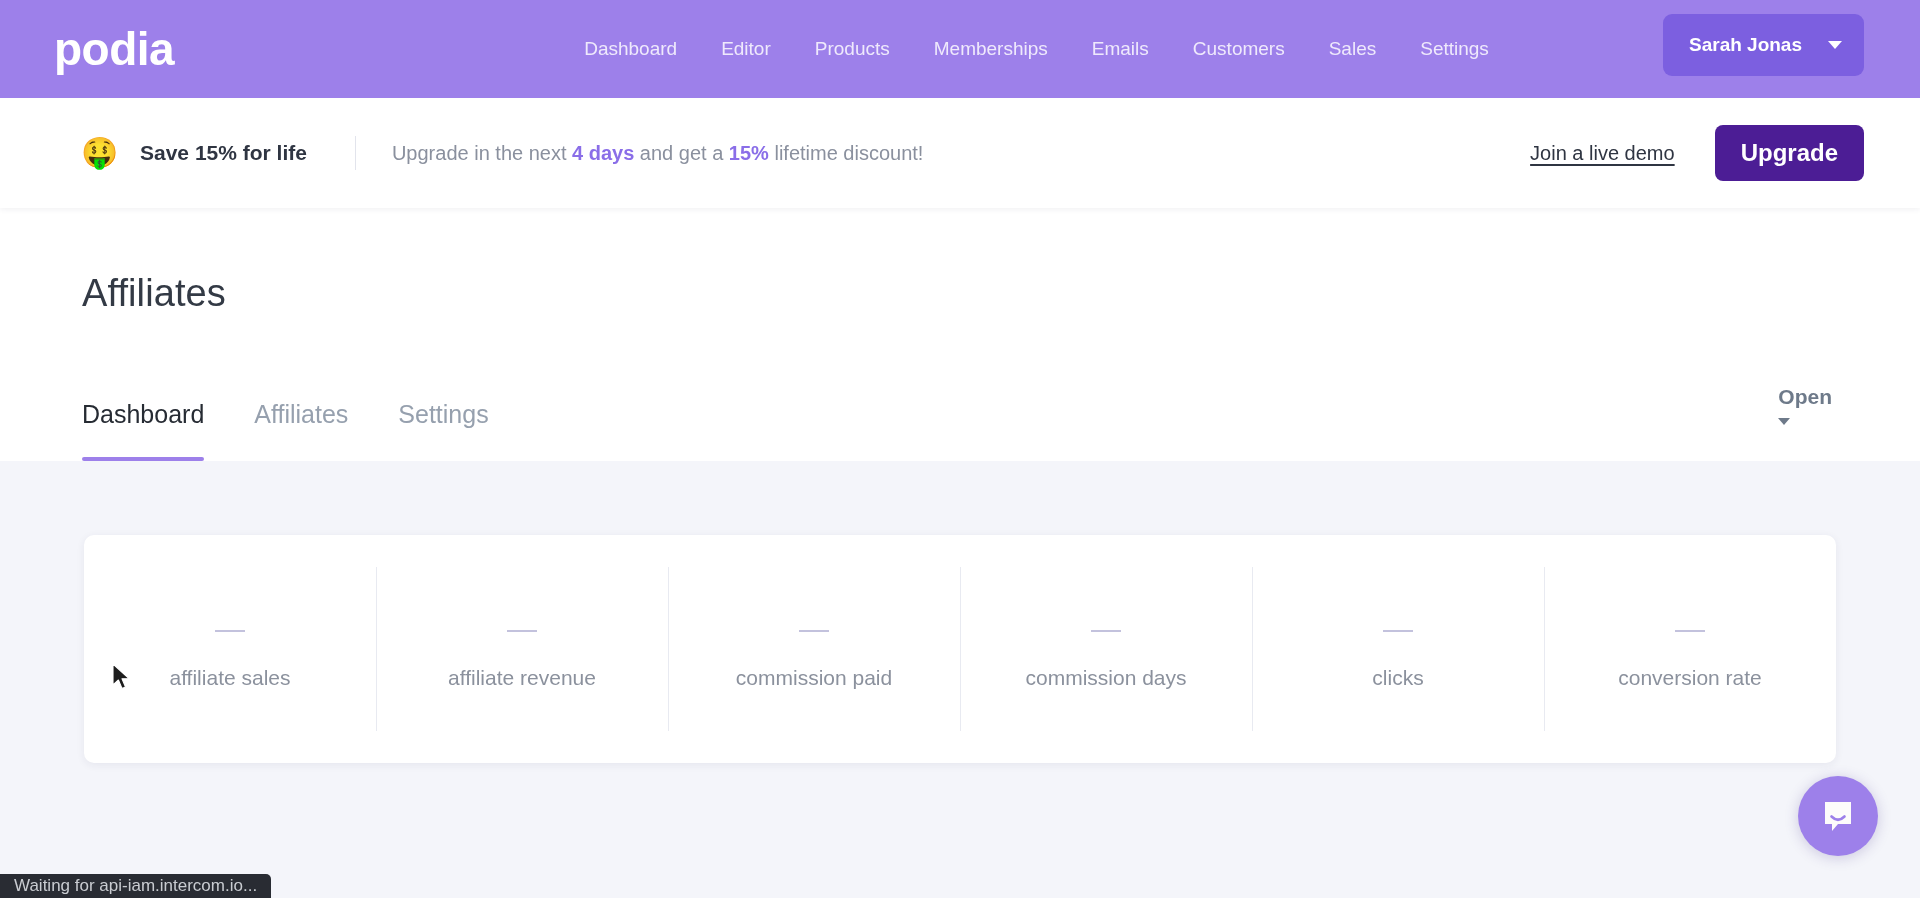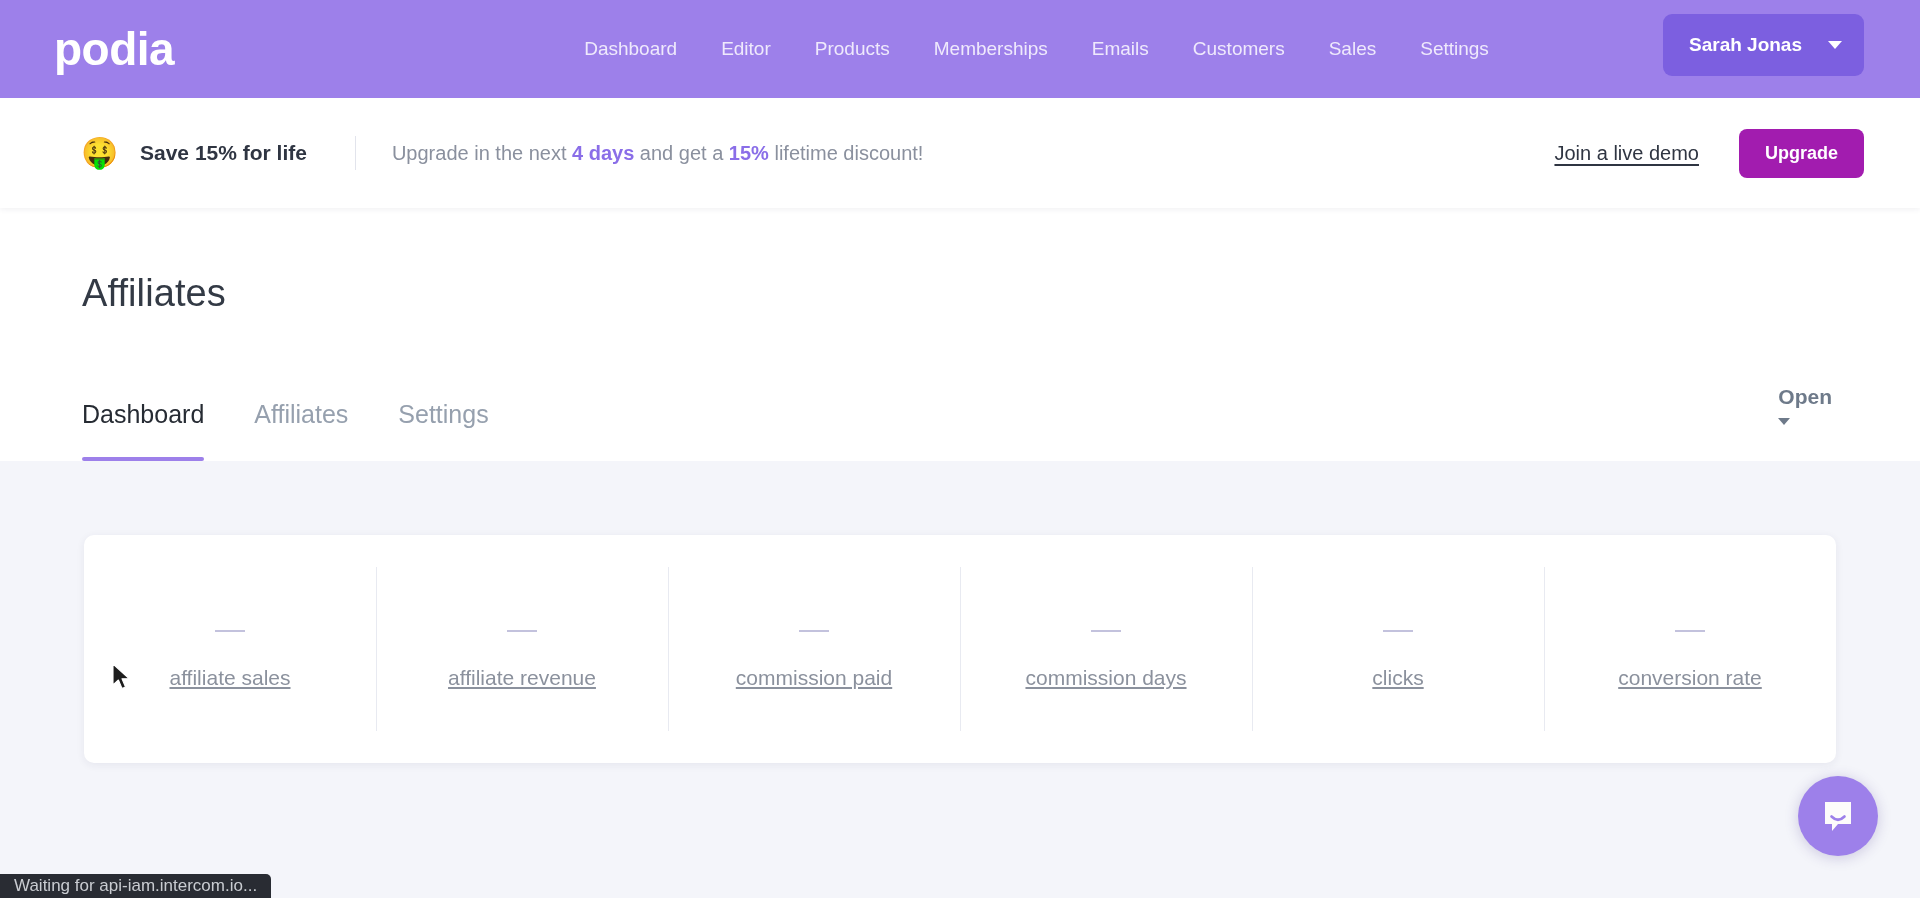--- a/index.html
+++ b/index.html
@@ -116,26 +116,26 @@
   }
   .demo-link {
     font-size: 20px;
     color: #2f3542;
     text-decoration: underline;
     text-underline-offset: 4px;
     white-space: nowrap;
     cursor: pointer;
   }
   .upgrade-btn {
-    background: #a21caf;
+    background: #4c1d95;
     color: #ffffff;
     border: none;
     border-radius: 8px;
     font-family: inherit;
-    font-size: 18px;
+    font-size: 24px;
     font-weight: 700;
     padding: 14px 26px;
     cursor: pointer;
   }
 
   
   .page-head {
     background: #ffffff;
     padding-left: 82px;
     padding-right: 88px;
@@ -237,21 +237,20 @@
     line-height: 1;
     height: 30px;
     display: flex;
     align-items: center;
   }
   .stat-label {
     margin-top: 22px;
     font-size: 21px;
     color: #8b919d;
     white-space: nowrap;
-    text-decoration: underline;
   }
 
   
   .intercom {
     position: fixed;
     right: 42px;
     bottom: 42px;
     width: 80px;
     height: 80px;
     border-radius: 50%;

